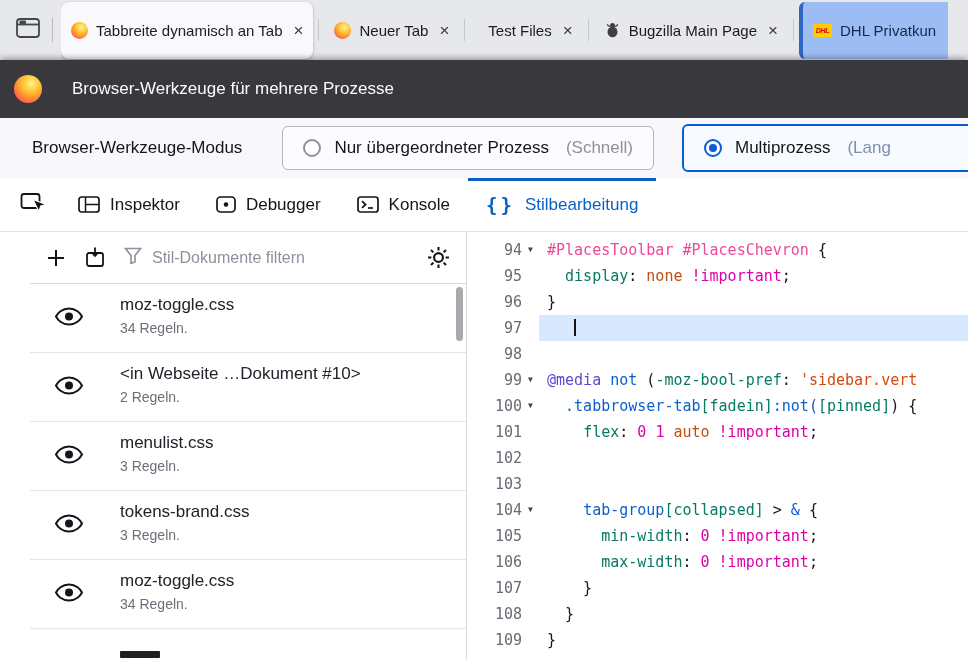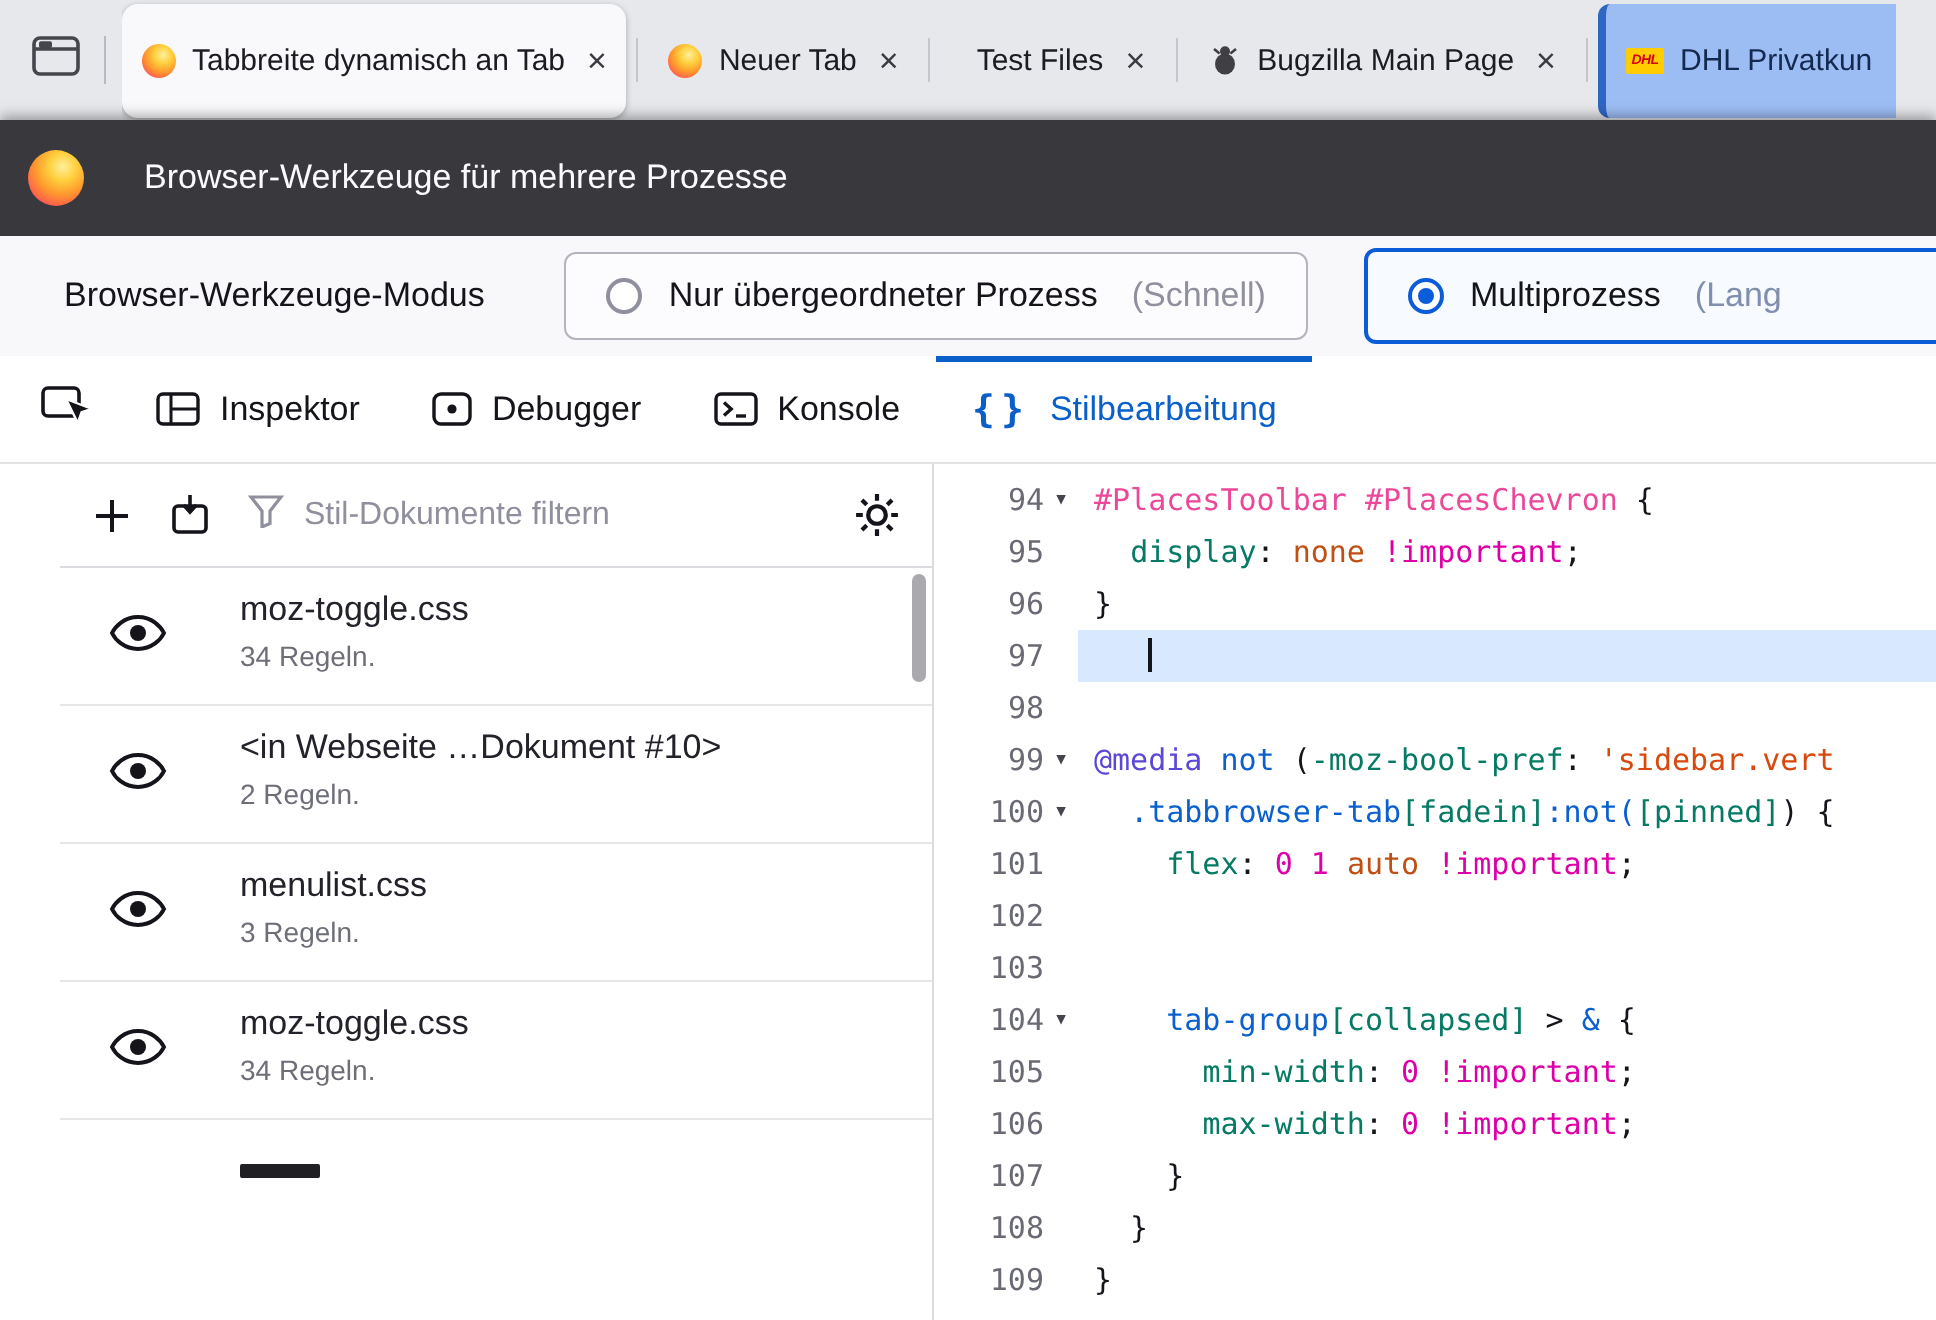--- a/index.html
+++ b/index.html
@@ -249,20 +249,28 @@
                 </svg></span>
               <div class="sheet-name">&lt;in Webseite …Dokument #10&gt;</div>
               <div class="sheet-rules">2 Regeln.</div>
             </div>
             <div class="sheet">
               <span class="eye-btn"><svg width="30" height="21" viewBox="0 0 30 21">
                   <path d="M15 2.5 C8 2.5 3.6 7.2 2 10.5 c1.6 3.3 6 8 13 8 s11.4-4.7 13-8 C26.4 7.2 22 2.5 15 2.5 Z" fill="none" stroke="#15141a" stroke-width="2"></path>
                   <circle cx="15" cy="10.5" r="4" fill="#15141a"></circle>
                 </svg></span>
               <div class="sheet-name">menulist.css</div>
+              <div class="sheet-rules">3 Regeln.</div>
+            </div>
+            <div class="sheet">
+              <span class="eye-btn"><svg width="30" height="21" viewBox="0 0 30 21">
+                  <path d="M15 2.5 C8 2.5 3.6 7.2 2 10.5 c1.6 3.3 6 8 13 8 s11.4-4.7 13-8 C26.4 7.2 22 2.5 15 2.5 Z" fill="none" stroke="#15141a" stroke-width="2"></path>
+                  <circle cx="15" cy="10.5" r="4" fill="#15141a"></circle>
+                </svg></span>
+              <div class="sheet-name">tokens-brand.css</div>
               <div class="sheet-rules">3 Regeln.</div>
             </div>
             <div class="sheet">
               <span class="eye-btn"><svg width="30" height="21" viewBox="0 0 30 21">
                   <path d="M15 2.5 C8 2.5 3.6 7.2 2 10.5 c1.6 3.3 6 8 13 8 s11.4-4.7 13-8 C26.4 7.2 22 2.5 15 2.5 Z" fill="none" stroke="#15141a" stroke-width="2"></path>
                   <circle cx="15" cy="10.5" r="4" fill="#15141a"></circle>
                 </svg></span>
               <div class="sheet-name">moz-toggle.css</div>
               <div class="sheet-rules">34 Regeln.</div>
             </div>

